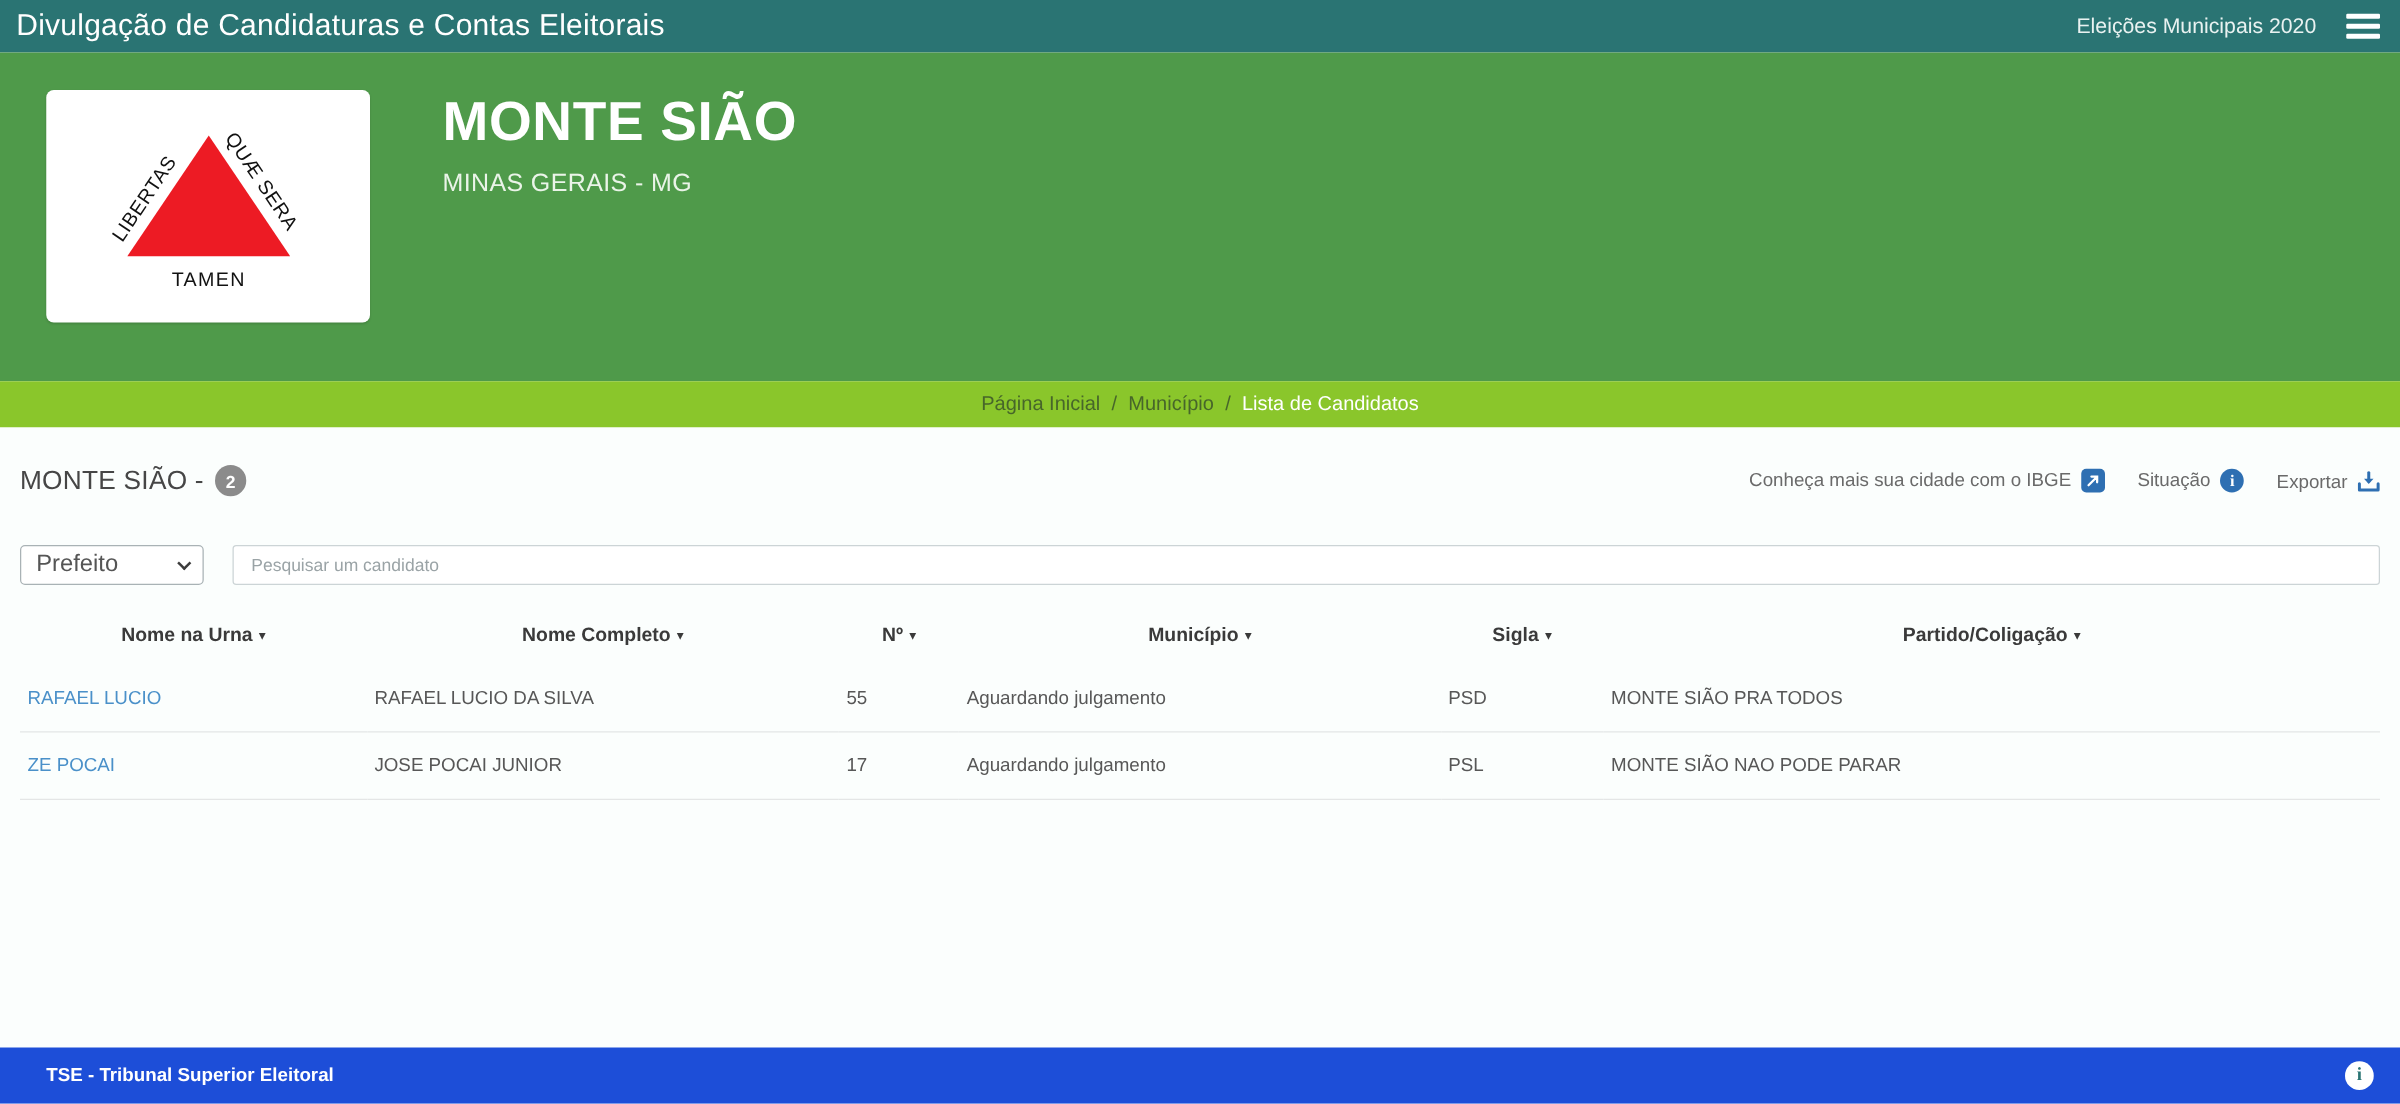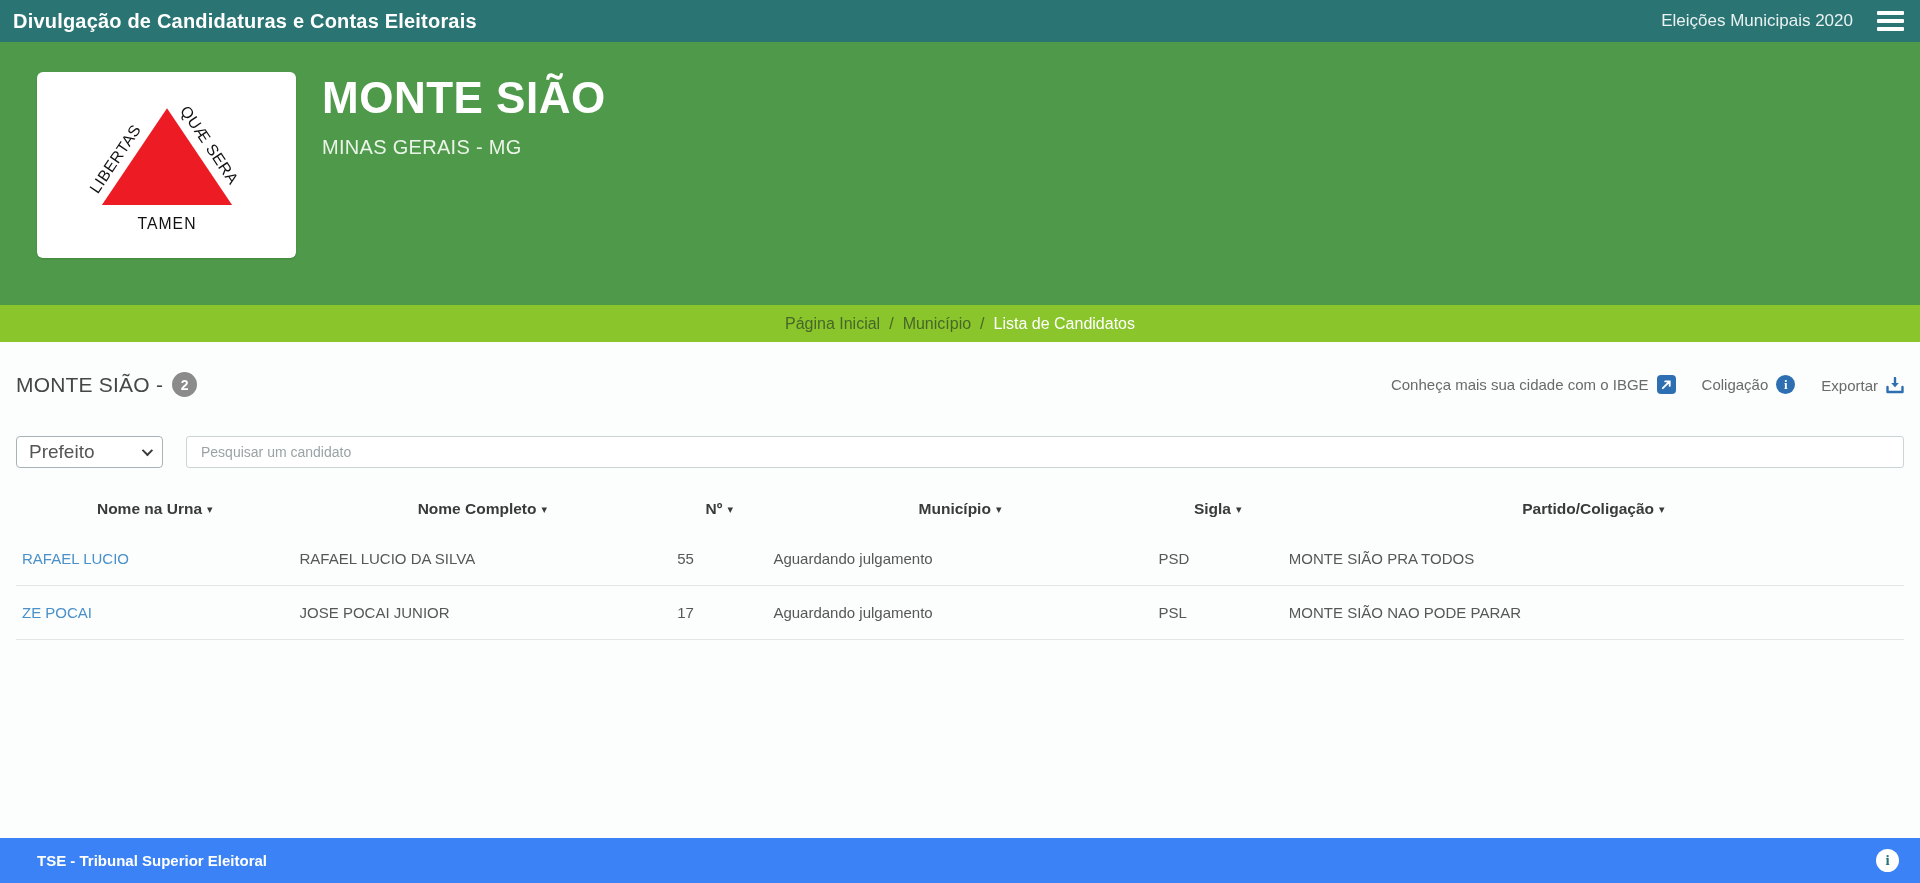--- a/index.html
+++ b/index.html
@@ -10,37 +10,37 @@
     display:flex; flex-direction:column;
     overflow:hidden;
   }
 
   
   .topbar {
     height:42px; background:#2a7473; color:#fff;
     display:flex; align-items:center; flex:0 0 auto;
     padding:0 14px 0 13px;
   }
-  .topbar .brand { font-size:20px; font-weight:700; letter-spacing:0.2px; }
+  .topbar .brand { font-size:24px; font-weight:400; letter-spacing:0.2px; }
   .topbar .spacer { flex:1; }
   .topbar .election { font-size:17px; color:#e9f2f1; margin-right:22px; }
   .hamburger { display:flex; flex-direction:column; gap:4px; cursor:pointer; padding:4px 2px; }
   .hamburger div { width:27px; height:4px; background:#fff; border-radius:1px; }
 
   
   .banner {
     height:263px; background:#4f9a4a; flex:0 0 auto;
     display:flex; align-items:flex-start; padding:30px 0 0 37px;
   }
   .flag-card {
     width:259px; height:186px; background:#fff; border-radius:6px;
     display:flex; align-items:center; justify-content:center;
     box-shadow:0 1px 2px rgba(0,0,0,0.15);
   }
-  .banner-titles { margin-left:26px; padding-top:2px; }
+  .banner-titles { margin-left:58px; padding-top:2px; }
   .muni-title { color:#fff; font-size:44px; font-weight:700; letter-spacing:0.5px; line-height:1.1; }
   .muni-sub { color:#eaf4e8; font-size:20px; margin-top:14px; letter-spacing:0.3px; }
 
   
   .breadcrumb {
     height:37px; background:#8ac62b; flex:0 0 auto;
     display:flex; align-items:center; padding:0 34px;
     font-size:16px;
     justify-content:center;
   }
@@ -106,21 +106,21 @@
   th .caret { font-size:11px; color:#3a3a3a; margin-left:5px; vertical-align:1px; }
   td {
     font-size:15px; color:#575757; padding:18px 6px;
     border-bottom:1px solid #e4e6e6; white-space:nowrap;
     overflow:hidden; text-overflow:ellipsis;
   }
   td a.cand-link { color:#4a90c9; text-decoration:none; cursor:pointer; }
 
   
   footer {
-    height:45px; background:#3b82f6; flex:0 0 auto;
+    height:45px; background:#1d4ed8; flex:0 0 auto;
     display:flex; align-items:center; padding:0 21px 0 37px;
   }
   .footer-text { color:#fff; font-size:15px; font-weight:700; }
   .footer-info {
     margin-left:auto; width:23px; height:23px; border-radius:50%;
     background:#fff; color:#2a7473; font-weight:700; font-size:15px;
     display:flex; align-items:center; justify-content:center; cursor:pointer;
     font-family:"Liberation Serif","DejaVu Serif",serif;
   }
 </style>
@@ -170,21 +170,21 @@
     <div class="section-links">
       <a class="sec-link">
         <span>Conheça mais sua cidade com o IBGE</span>
         <span class="ext-icon">
           <svg width="11" height="11" viewBox="0 0 12 12">
             <path d="M2 10 L9 3 M4.5 2.5 H9.5 V7.5" stroke="#fff" stroke-width="2" fill="none" stroke-linecap="round"></path>
           </svg>
         </span>
       </a>
       <a class="sec-link">
-        <span>Coligação</span>
+        <span>Situação</span>
         <span class="info-icon">i</span>
       </a>
       <a class="sec-link">
         <span>Exportar</span>
         <span style="display:inline-flex;">
           <svg width="18" height="17" viewBox="0 0 18 17">
             <path d="M9 1 V8" stroke="#2e6fb2" stroke-width="2.4" stroke-linecap="round"></path>
             <path d="M5.2 6 L9 10.2 L12.8 6 Z" fill="#2e6fb2"></path>
             <path d="M1.5 10 V15 H16.5 V10" stroke="#2e6fb2" stroke-width="2.4" fill="none" stroke-linecap="round" stroke-linejoin="round"></path>
           </svg>

